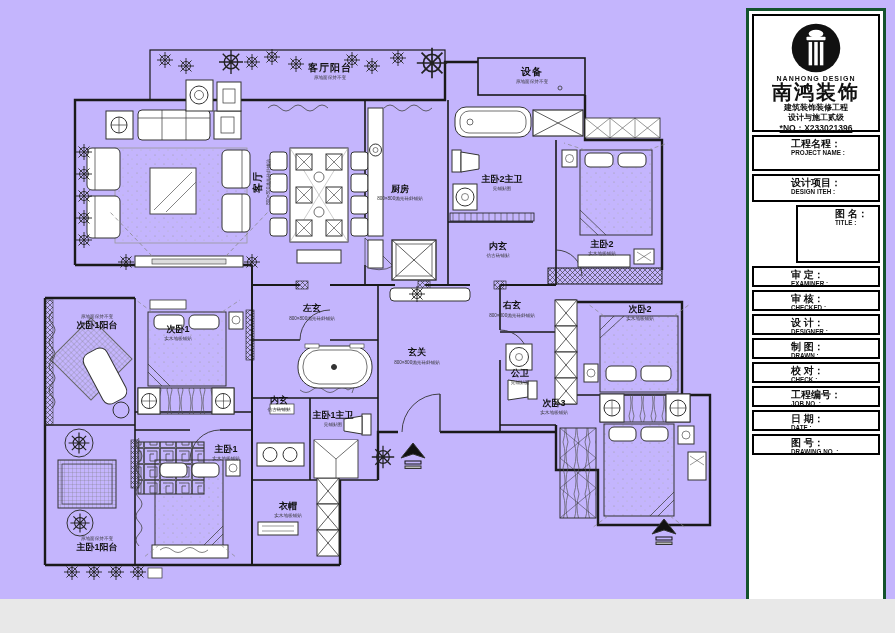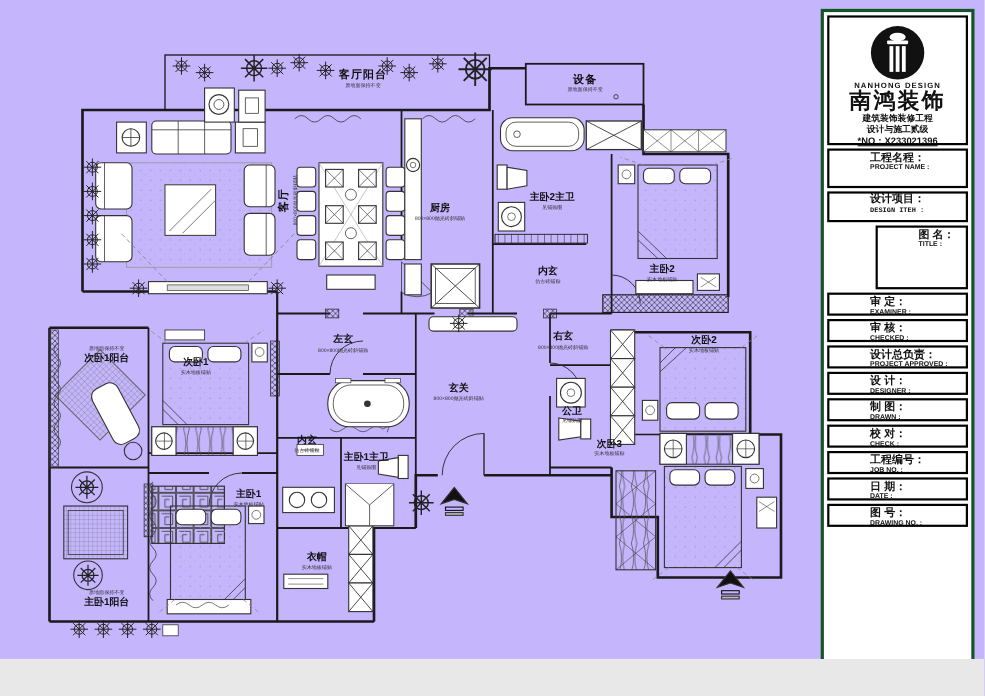--- a/index.html
+++ b/index.html
@@ -16,21 +16,21 @@
   .tb-box{border:2px solid #000;box-sizing:border-box;margin-bottom:3px;padding:2px 5px;}
   .tb-logo{text-align:center;padding-top:6px;height:118px;flex:none;}
   .tb-logo .logo-svg{width:52px;height:52px;display:block;margin:0 auto 1px;}
   .brand-en{font-size:7px;font-weight:bold;letter-spacing:1px;}
   .brand-cn{font-size:20px;font-weight:bold;letter-spacing:2px;line-height:1.05;}
   .cert{font-size:8px;font-weight:bold;line-height:1.2;}
   .certno{font-size:8.5px;font-weight:bold;margin-top:1px;text-decoration:underline;}
   .tb-row{flex:none;padding-left:37px;}
   .tb-row .cn{font-size:10px;font-weight:bold;line-height:1.05;}
   .tb-row .en{font-size:6.3px;font-weight:bold;line-height:1.1;}
-  .h-name{height:36px;} .h-item{height:28px;font-family:Liberation Mono, monospace;} .h-title{height:58px;margin-left:44px;} .h-std{height:21px;}
+  .h-name{height:36px;} .h-item{height:28px;} .h-title{height:58px;margin-left:44px;} .h-std{height:21px;}
   .tb-remarks{flex:1;margin-bottom:0;font-weight:bold;}
   .tb-remarks .cn{font-size:9px;font-weight:bold;}
   .remark-line{font-size:6.6px;line-height:1.3;}
   .remark-tiny{font-size:4.5px;margin-top:2px;}
   .hotline{font-size:8.4px;font-weight:bold;margin-top:7px;}
 </style>
 </head>
 <body>
 
 <div class="stage">
@@ -506,24 +506,20 @@
     </div>
     <div class="tb-box tb-row h-std">
       <div class="cn">审  定：</div>
       <div class="en">EXAMINER :</div>
     </div>
     <div class="tb-box tb-row h-std">
       <div class="cn">审  核：</div>
       <div class="en">CHECKED :</div>
     </div>
     <div class="tb-box tb-row h-std">
-      <div class="cn">设计总负责：</div>
-      <div class="en">PROJECT APPROVED :</div>
-    </div>
-    <div class="tb-box tb-row h-std">
       <div class="cn">设  计：</div>
       <div class="en">DESIGNER :</div>
     </div>
     <div class="tb-box tb-row h-std">
       <div class="cn">制  图：</div>
       <div class="en">DRAWN :</div>
     </div>
     <div class="tb-box tb-row h-std">
       <div class="cn">校  对：</div>
       <div class="en">CHECK :</div>

